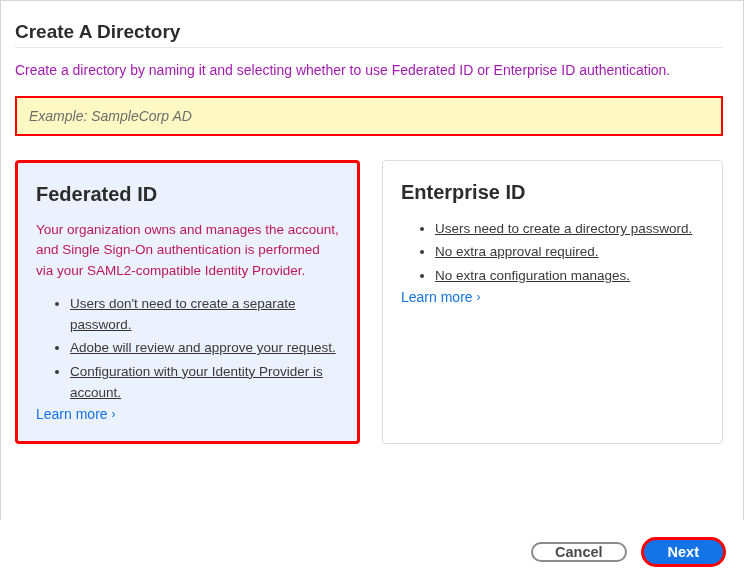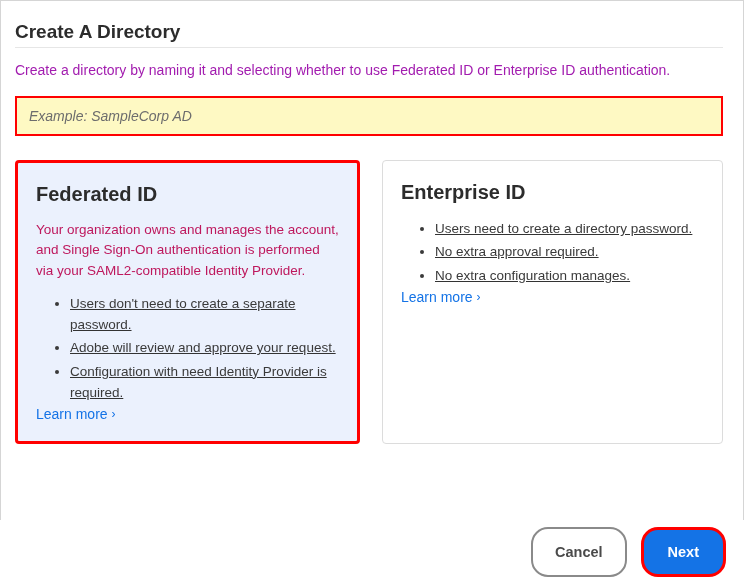--- a/index.html
+++ b/index.html
@@ -106,21 +106,21 @@
       right: 0;
       height: 64px;
       display: flex;
       justify-content: flex-end;
       align-items: center;
       gap: 14px;
       padding-right: 18px;
       background: #fff;
     }
     .btn {
-      height: 50px;
+      height: 20px;
       border-radius: 17px;
       font-size: 14.5px;
       font-weight: 700;
       padding: 0 22px;
       cursor: pointer;
       display: flex;
       align-items: center;
       justify-content: center;
     }
     .btn-cancel {
@@ -145,21 +145,21 @@
   <input class="dir-input" type="text" placeholder="Example: SampleCorp AD" style="">
 
   <div class="cards">
 
     <div class="card federated">
       <div class="card-title">Federated ID</div>
       <div class="card-desc">Your organization owns and manages the account, and Single Sign-On authentication is performed via your SAML2-compatible Identity Provider.</div>
       <ul>
         <li>Users don't need to create a separate password.</li>
         <li>Adobe will review and approve your request.</li>
-        <li>Configuration with need Identity Provider is required.</li>
+        <li>Configuration with your Identity Provider is account.</li>
       </ul>
       <a class="learn-more">
         <span>Learn more</span>
         <span class="chev">›</span>
       </a>
     </div>
 
     <div class="card enterprise">
       <div class="card-title">Enterprise ID</div>
       <ul>

